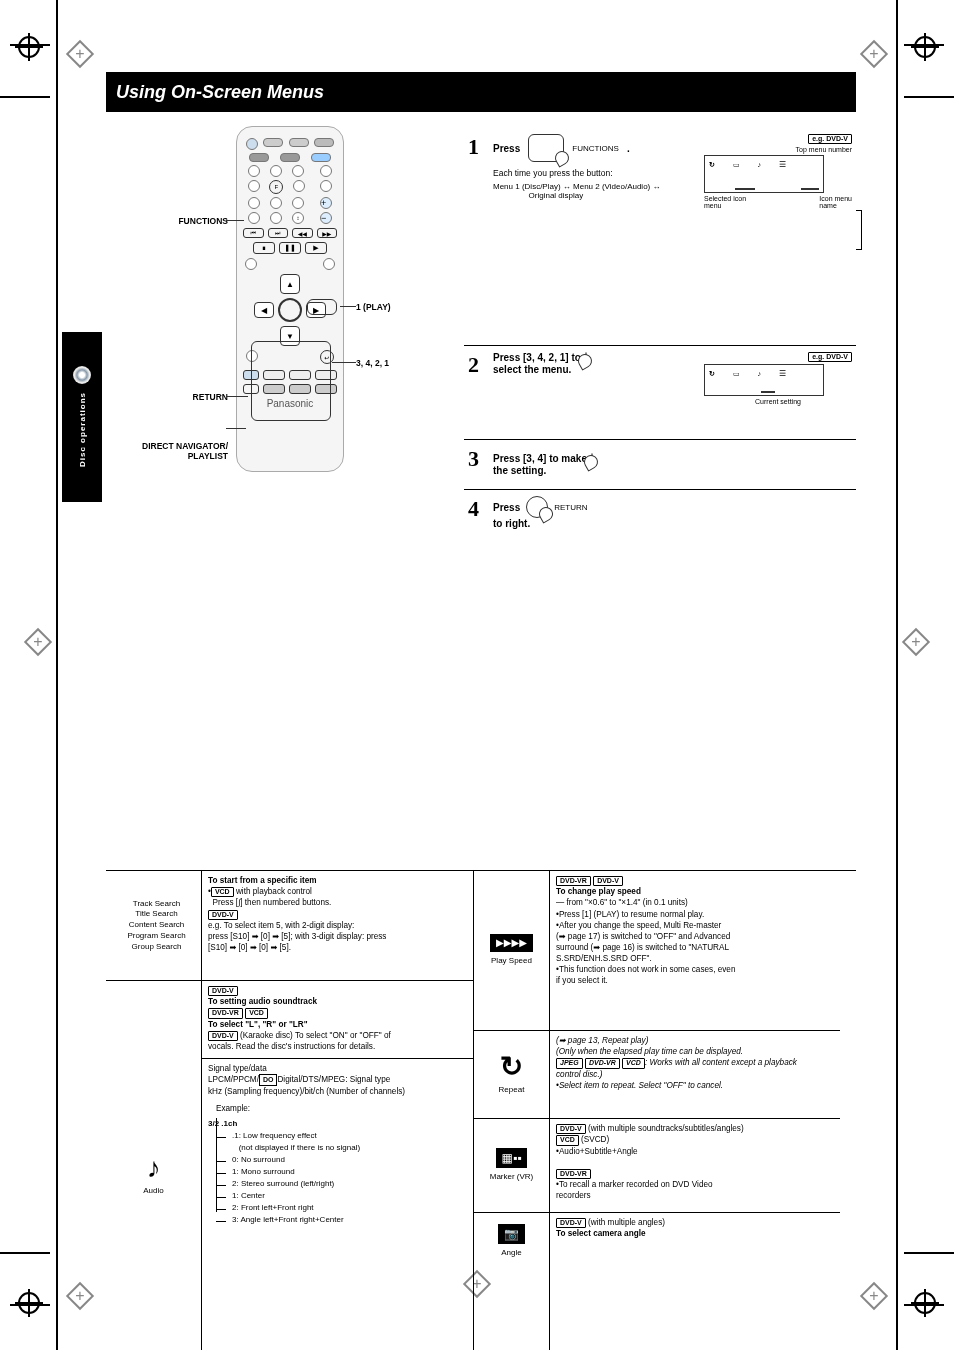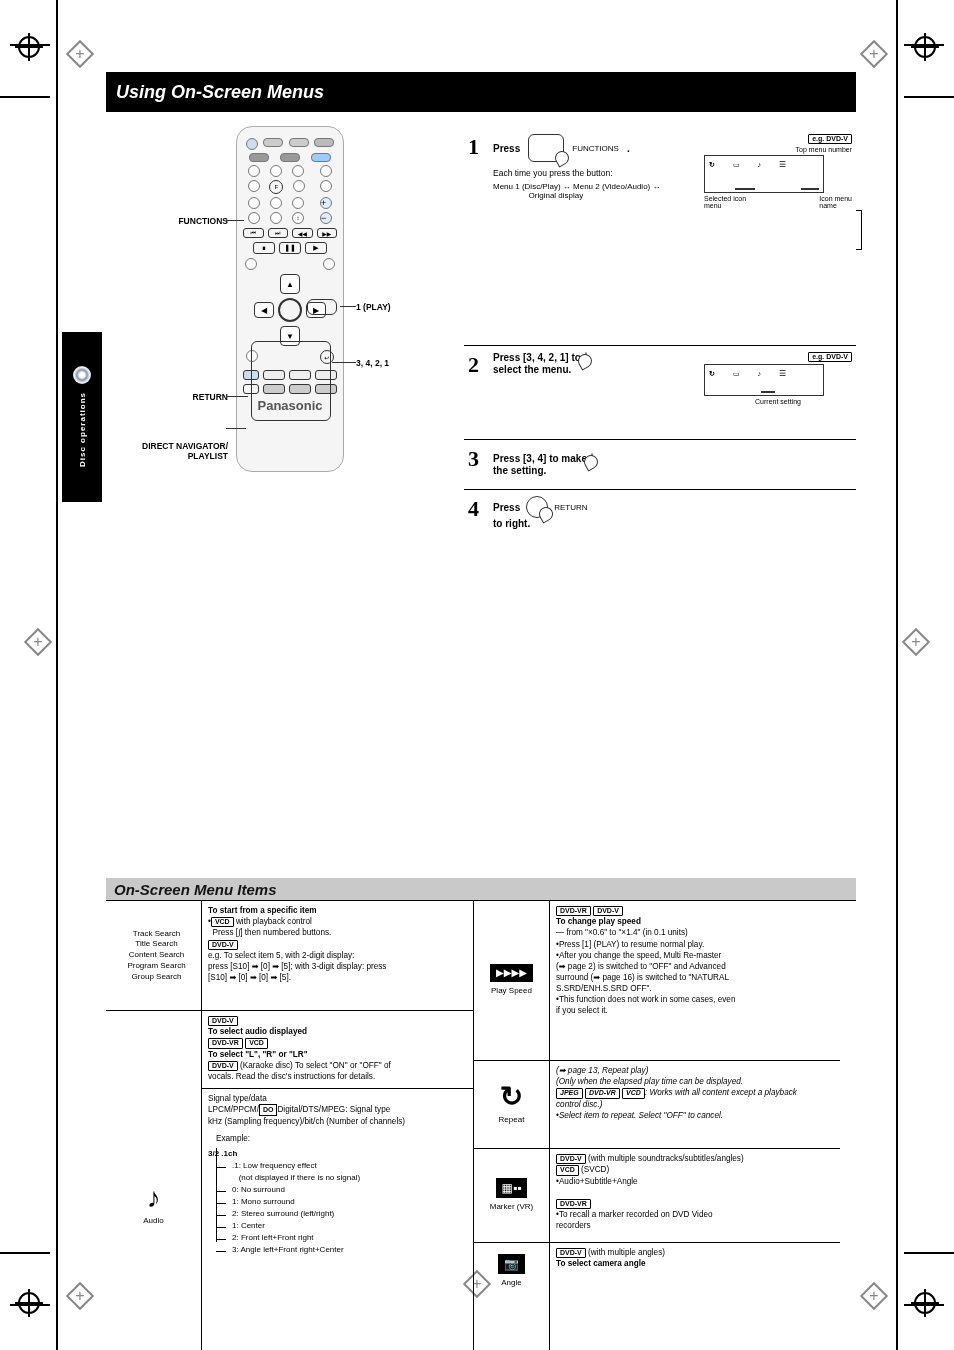--- a/index.html
+++ b/index.html
@@ -53,21 +53,21 @@
   .remote .round { width:12px; height:12px; border:1px solid #777; border-radius:50%; background:#fff; }
   .remote .wide { width:20px; height:9px; border:1px solid #777; border-radius:4px; background:#ccc; }
   .remote .dpad { position:relative; width:72px; height:72px; margin:4px auto; }
   .remote .dpad .enter { position:absolute; top:24px; left:24px; width:24px; height:24px; border:2px solid #333; border-radius:50%; }
   .remote .dpad .btn { position:absolute; width:20px; height:16px; border:1.5px solid #333; background:#fff; display:flex; align-items:center; justify-content:center; font-size:8px;}
   .remote .dpad .up { top:0; left:26px; height:20px; border-radius:4px;}
   .remote .dpad .down { bottom:0; left:26px; height:20px; border-radius:4px;}
   .remote .dpad .left { left:0; top:28px; width:20px; border-radius:4px;}
   .remote .dpad .right { right:0; top:28px; width:20px; border-radius:4px;}
   .remote .fn { width:14px; height:14px; border:1px solid #333; border-radius:50%; font-size:6px; display:flex; align-items:center; justify-content:center;}
-  .remote .brand { text-align:center; font-weight:bold; font-size:13px; color:#555; margin-top:0;}
+  .remote .brand { text-align:center; font-weight:normal; font-size:10px; color:#555; margin-top:0;}
   .remote .bars { display:flex; gap:4px; justify-content:center; margin:4px 0;}
   .remote .bars .bar { width:22px; height:10px; border:1px solid #333; border-radius:3px; display:flex; align-items:center; justify-content:center; font-size:6px;}
   .remote .playrow { display:flex; gap:4px; justify-content:center; margin: 4px 0;}
   .remote .playrow .pbtn { width:22px; height:12px; border:1.5px solid #333; border-radius:3px; display:flex; align-items:center; justify-content:center; font-size:7px;}
   .dpad-frame-outer { position:absolute; border:1.5px solid #333; border-radius:6px; }
   .frame-play { top: 172px; left: 70px; width:30px; height:16px;}
   .frame-dpad { top: 214px; left: 14px; width:80px; height:80px;}
 
   
   .steps { position:absolute; top:56px; right:0; width:392px; }
@@ -334,23 +334,20 @@
             <span class="step-press-icon round" style="width:22px;height:22px;"></span>
             <span style="font-size:8px;">RETURN</span>
           </div>
           <b>to right.</b>
         </div>
       </div>
     </div>
 
     <div style="height:386px;"></div>
 
-    <div class="grey-bar">
-        <span>On-Screen Menu Items</span>
-      </div>
 
     <div class="menu-grid" style="border-top:1px solid #000;">
 
       <div class="col colA">
         <div class="cell icon-cell" style="height:110px;">
           <span style="white-space:pre-line;margin-left:6px;">Track Search
 Title Search
 Content Search
 Program Search
 Group Search</span>
@@ -366,21 +363,21 @@
           <b>To start from a specific item</b><br>
           <span class="bul"></span><span class="badge">VCD</span><span> with playback control</span><br>
           &nbsp;&nbsp;<span>Press [∫] then numbered buttons.</span><br>
           <span class="badge">DVD-V</span><br>
           <span style="white-space:pre-line;">e.g. To select item 5, with 2-digit display:
 press [S10] ➡ [0] ➡ [5]; with 3-digit display: press
 [S10] ➡ [0] ➡ [0] ➡ [5].</span>
         </div>
         <div class="cell" style="height:388px; border-bottom:none;">
           <span class="badge">DVD-V</span><br>
-          <b>To select audio displayed</b><br>
+          <b>To setting audio soundtrack</b><br>
           <span class="badge">DVD-VR</span> <span class="badge">VCD</span><br>
           <b>To select "L", "R" or "LR"</b><br>
           <span class="badge">DVD-V</span> <span style="white-space:pre-line;">(Karaoke disc) To select "ON" or "OFF" of
 vocals. Read the disc's instructions for details.</span>
           <div style="border-top:1px solid #000; margin:6px -6px 0; padding:4px 6px 0;">
             <span style="white-space:pre-line;">Signal type/data
 LPCM/PPCM/<span class="dolby-box">DO</span>Digital/DTS/MPEG: Signal type
 kHz (Sampling frequency)/bit/ch (Number of channels)</span>
             <div style="margin-top:6px;padding-left:8px;">Example:</div>
             <div class="tree">
@@ -417,21 +414,21 @@
         </div>
       </div>
 
       <div class="col colD">
         <div class="cell" style="height:160px;">
           <span class="badge">DVD-VR</span> <span class="badge">DVD-V</span><br>
           <b>To change play speed</b><br>
           <span>— from "×0.6" to "×1.4" (in 0.1 units)</span><br>
           <span class="bul"></span><span>Press [1] (PLAY) to resume normal play.</span><br>
           <span class="bul"></span><span style="white-space:pre-line;">After you change the speed, Multi Re-master
-(➡ page 2) is switched to "OFF" and Advanced
+(➡ page 17) is switched to "OFF" and Advanced
 surround (➡ page 16) is switched to "NATURAL
 S.SRD/ENH.S.SRD OFF".</span><br>
           <span class="bul"></span><span style="white-space:pre-line;">This function does not work in some cases, even
 if you select it.</span>
         </div>
         <div class="cell" style="height:88px;font-style:italic;">
           <span>(➡ page 13, Repeat play)</span><br>
           <span>(Only when the elapsed play time can be displayed.</span><br>
           <span class="badge">JPEG</span> <span class="badge">DVD-VR</span>
           <span style="white-space:pre-line;"><span class="badge">VCD</span>: Works with all content except a playback

